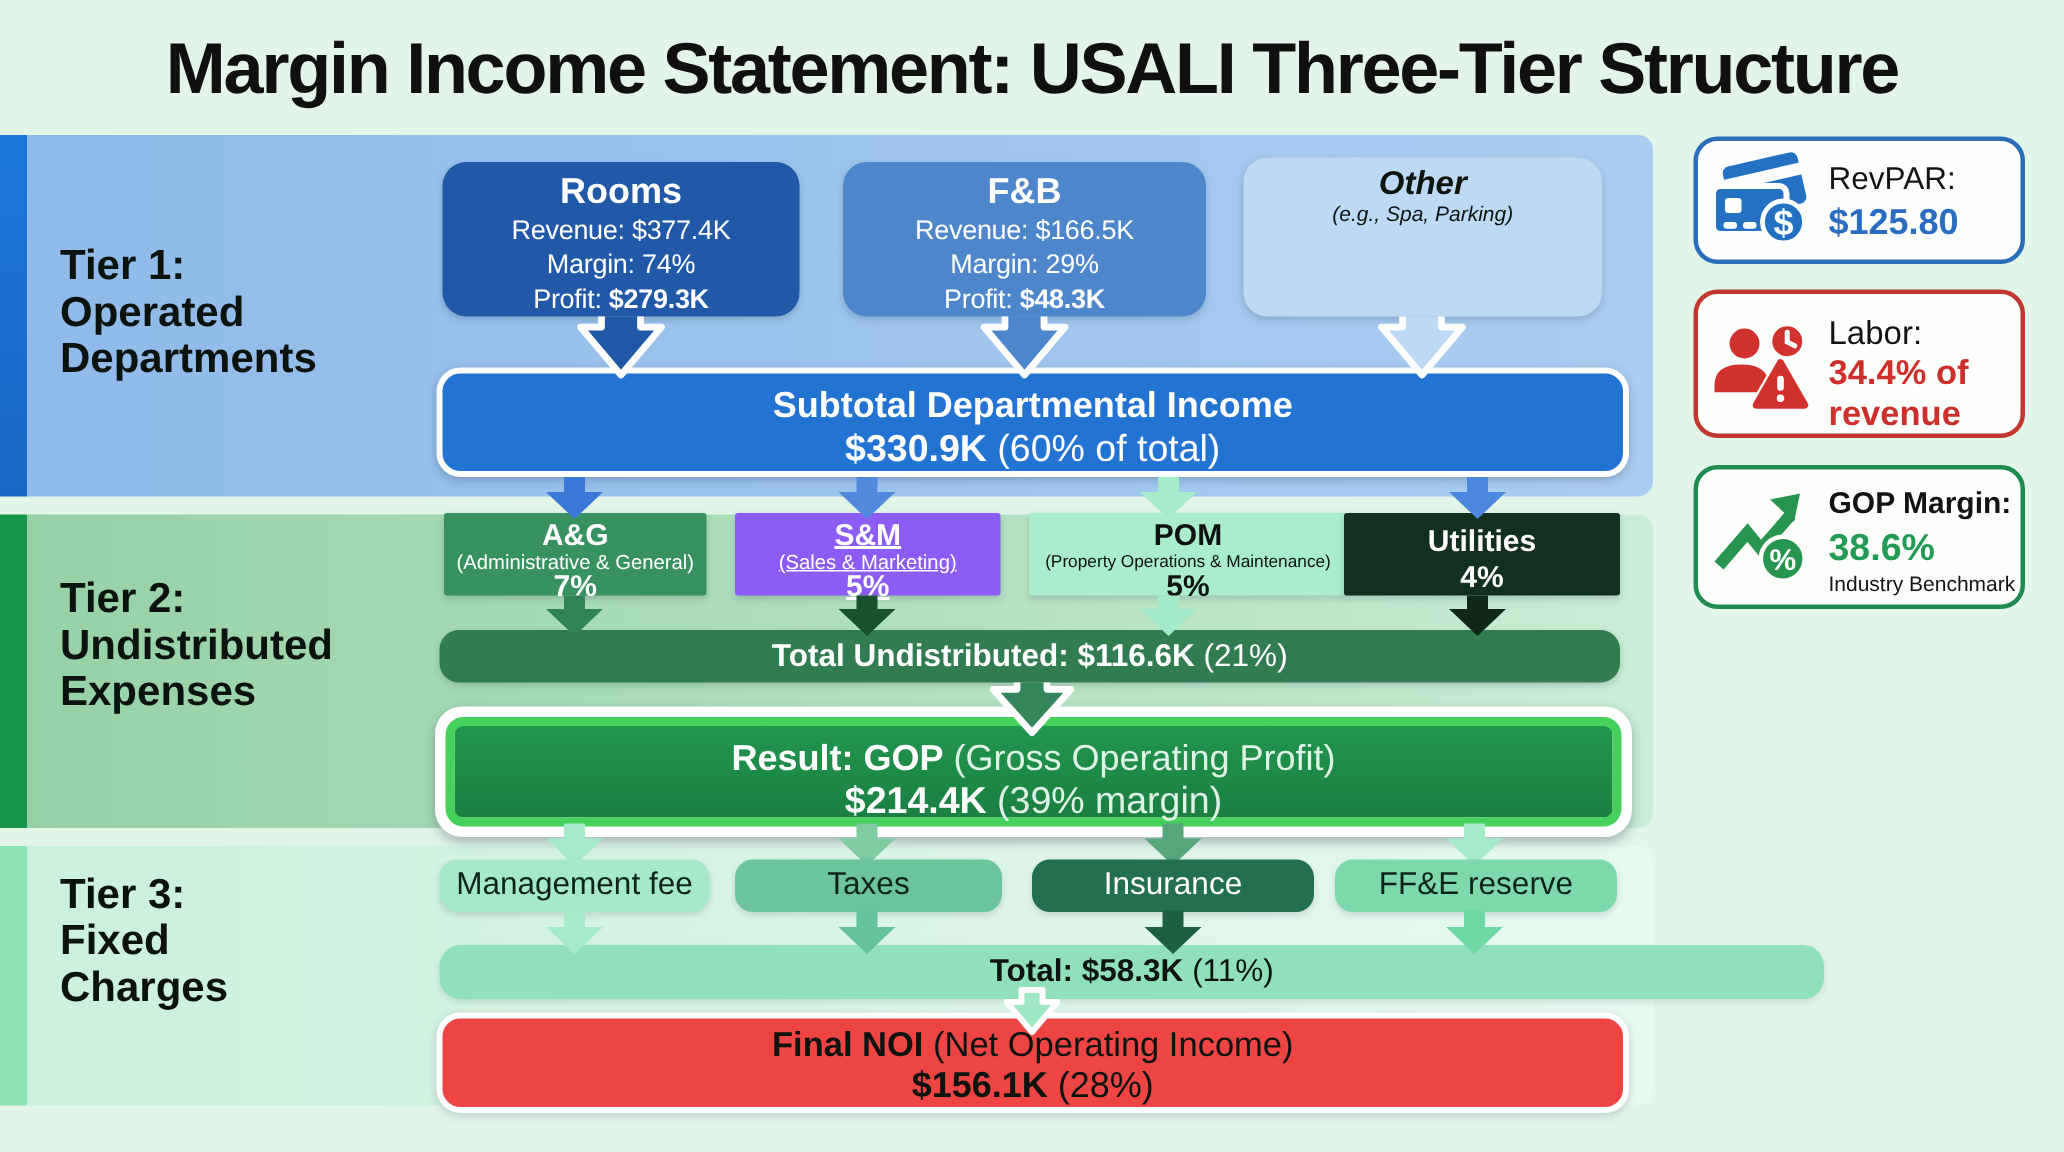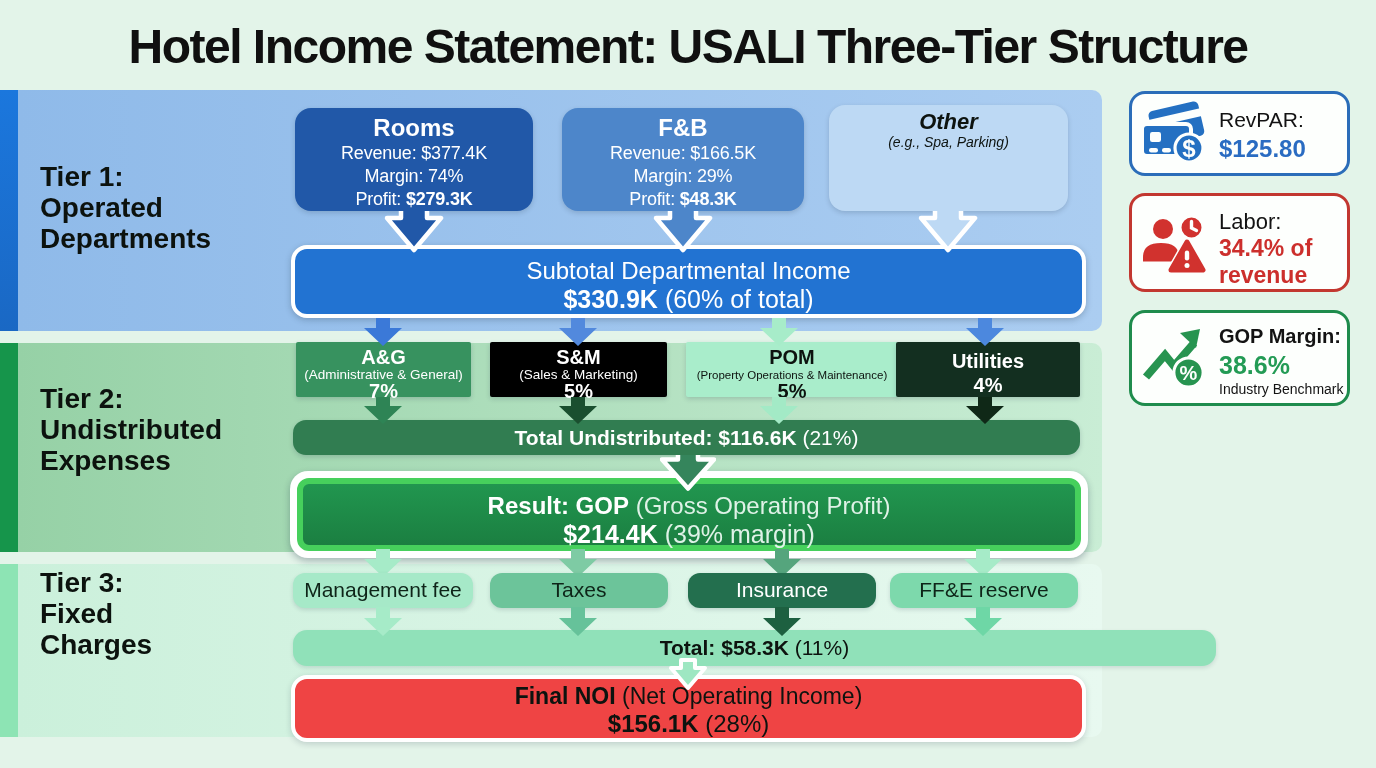--- a/index.html
+++ b/index.html
@@ -29,27 +29,27 @@
   
   #rooms { left:295px; top:108px; width:238px; height:103px; background:#2158a8; padding-top:5px; }
   #fb    { left:562px; top:108px; width:242px; height:103px; background:#4d86ca; padding-top:5px; }
   #other { left:829px; top:105px; width:239px; height:106px; background:#bdd9f4; padding-top:4px; }
   .r1t { font-size:24px; font-weight:700; line-height:29px; }
   .r1b { font-size:18px; line-height:23px; letter-spacing:-0.2px; }
   
   #subtotal { left:291px; top:245px; width:795px; height:73px; background:#2273d2;
               border:4px solid #fff; border-radius:16px; color:#fff; text-align:center; padding-top:7px;
               box-shadow:0 2px 6px rgba(20,40,60,.25); }
-  #subtotal .l1 { font-size:24px; font-weight:400; line-height:29px; }
+  #subtotal .l1 { font-size:24px; font-weight:700; line-height:29px; }
   #subtotal .l2 { font-size:25px; line-height:28px; }
   
   .t2box { position:absolute; top:342px; height:55px; border-radius:2px; text-align:center; color:#fff;
            box-shadow:0 2px 5px rgba(20,40,60,.18); }
   #aag { left:296px; width:175px; background:#37925f; }
-  #sm  { left:490px; width:177px; background:#000000; }
+  #sm  { left:490px; width:177px; background:#8b5cf6;text-decoration:underline; }
   #pom { left:686px; width:212px; background:#a9edcb; color:#0d130f; }
   #util{ left:896px; width:184px; background:#132f20; }
   .t2t { font-size:20px; font-weight:700; line-height:22px; padding-top:4px; }
   .t2s { font-size:13.5px; line-height:14px; white-space:nowrap; }
   .t2p { font-size:20px; font-weight:700; line-height:18px; }
   #util .t2t { padding-top:8px; }
   #util .t2p { line-height:26px; }
   
   #totund { left:293px; top:420px; width:787px; height:35px; background:#317d51; border-radius:13px;
             color:#fff; text-align:center; font-size:21px; line-height:35px;
@@ -82,38 +82,38 @@
   .card { position:absolute; left:1129px; width:221px; background:#fdfffd; border-radius:16px; }
   #card1 { top:91px;  height:85px; border:3px solid #2b6db9; }
   #card2 { top:193px; height:99px; border:3px solid #c23730; }
   #card3 { top:310px; height:96px; border:3px solid #1f8c4d; }
   .ctext { position:absolute; left:87px; }
   b { font-weight:700; }
   svg.ar { position:absolute; overflow:visible; }
 </style>
 </head>
 <body>
-<h1>Hotel Income Statement: USALI Three-Tier Structure</h1>
+<h1>Margin Income Statement: USALI Three-Tier Structure</h1>
 
 <div class="band" id="band1">
     <div class="strip"></div>
     <div class="bfill"></div>
   </div>
 <div class="band" id="band2">
     <div class="strip"></div>
     <div class="bfill"></div>
   </div>
 <div class="band" id="band3">
     <div class="strip"></div>
     <div class="bfill"></div>
   </div>
 
 <div class="tlabel" style="top:161px;">Tier 1:<br>Operated<br>Departments</div>
 <div class="tlabel" style="top:383px;">Tier 2:<br>Undistributed<br>Expenses</div>
-<div class="tlabel" style="top:567px;">Tier 3:<br>Fixed<br>Charges</div>
+<div class="tlabel" style="top:580px;">Tier 3:<br>Fixed<br>Charges</div>
 
 <div class="fbox" id="rooms">
     <div class="r1t">Rooms</div>
  <div class="r1b">Revenue: $377.4K<br>Margin: 74%<br>Profit: <b>$279.3K</b></div>
   </div>
 <div class="fbox" id="fb">
     <div class="r1t">F&amp;B</div>
  <div class="r1b">Revenue: $166.5K<br>Margin: 29%<br>Profit: <b>$48.3K</b></div>
   </div>
 <div class="fbox dark" id="other">

